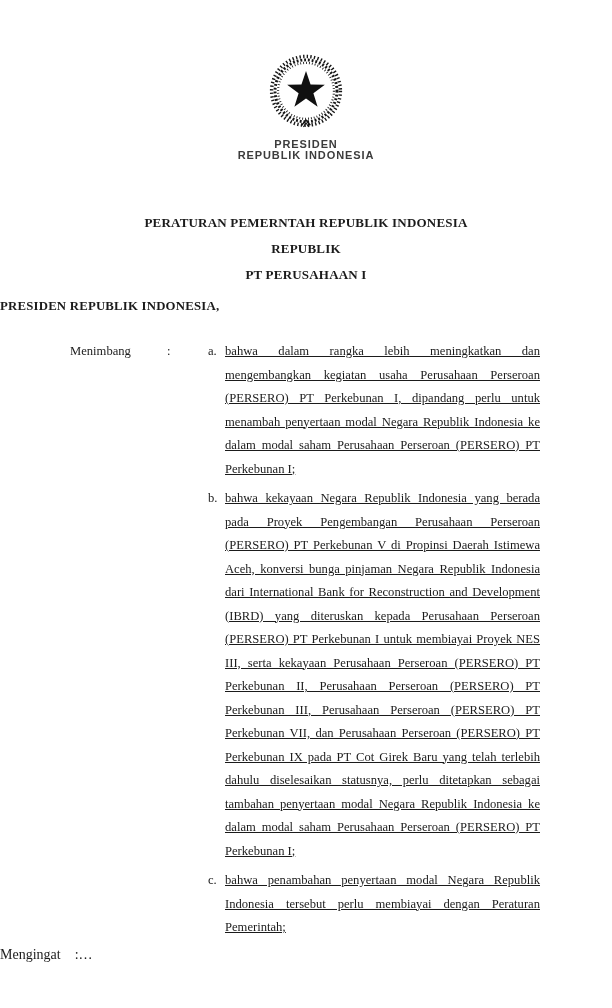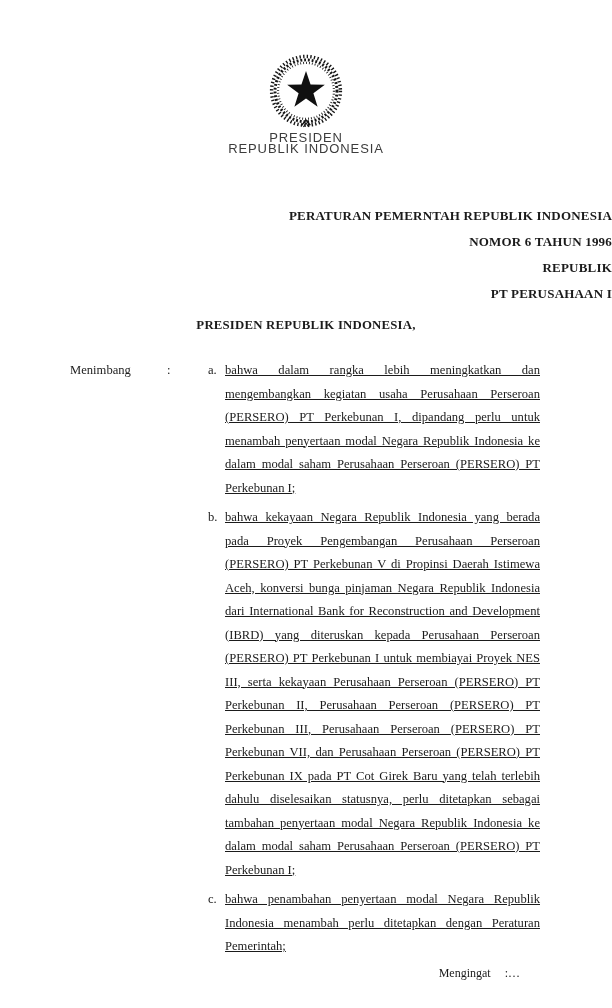--- a/index.html
+++ b/index.html
@@ -10,38 +10,39 @@
     height: 1008px;
     background: #ffffff;
     font-family: "Liberation Serif", "DejaVu Serif", serif;
     color: #1b1b1b;
     overflow: hidden;
   }
   .letterhead { padding-top: 52px; text-align: center; }
   .emblem { display: inline-block; line-height: 0; }
   .emblem svg { width: 86px; height: 76px; }
   .org {
+    margin-top: 7px;
     font-family: "Liberation Sans", sans-serif;
-    font-size: 13px;
+    font-size: 11px;
     letter-spacing: 0.9px;
     color: #3c3c3c;
     line-height: 11px;
     text-align: center;
+    font-weight: bold;
   }
   .title-block {
     margin-top: 49px;
-    text-align: right;
+    text-align: center;
     font-weight: bold;
     font-size: 13px;
     line-height: 26px;
     letter-spacing: 0.2px;
   }
   .salutation {
     margin-top: 5px;
-    text-align: center;
     font-weight: bold;
     font-size: 12.8px;
     line-height: 26px;
     letter-spacing: 0.2px;
   }
   .considerations {
     display: flex;
     margin: 21px 72px 0 70px;
     font-size: 12.6px;
     line-height: 23.5px;
@@ -55,22 +56,22 @@
   .item-marker { width: 17px; flex: none; }
   .item-text {
     flex: 1;
     text-align: justify;
     text-justify: inter-word;
     text-decoration: underline;
   }
   .catchword {
     margin-top: 3px;
     padding-right: 92px;
-    text-align: right;
-    font-size: 12px;
+    text-align: left;
+    font-size: 14px;
     line-height: 23.5px;
   }
   .catchword .cw-val { margin-left: 14px; }
 </style>
 </head>
 <body>
 
 <div class="page">
 
   <header class="letterhead">
@@ -89,42 +90,41 @@
       </svg>
     </div>
     <div class="org">
       <div>PRESIDEN</div>
       <div>REPUBLIK INDONESIA</div>
     </div>
   </header>
 
   <section class="title-block">
     <div>PERATURAN PEMERNTAH REPUBLIK INDONESIA</div>
-    <div>NOMOR 6 TAHUN 1996</div>
     <div>REPUBLIK</div>
     <div>PT PERUSAHAAN I</div>
   </section>
 
   <div class="salutation">PRESIDEN REPUBLIK INDONESIA,</div>
 
   <section class="considerations">
     <div class="cons-label">Menimbang</div>
     <div class="cons-colon">:</div>
     <div class="cons-items">
       <div class="cons-item">
         <div class="item-marker">a.</div>
         <div class="item-text">bahwa dalam rangka lebih meningkatkan dan mengembangkan kegiatan usaha Perusahaan Perseroan (PERSERO) PT Perkebunan I, dipandang perlu untuk menambah penyertaan modal Negara Republik Indonesia ke dalam modal saham Perusahaan Perseroan (PERSERO) PT Perkebunan I;</div>
       </div>
       <div class="cons-item">
         <div class="item-marker">b.</div>
         <div class="item-text">bahwa kekayaan Negara Republik Indonesia yang berada pada Proyek Pengembangan Perusahaan Perseroan (PERSERO) PT Perkebunan V di Propinsi Daerah Istimewa Aceh, konversi bunga pinjaman Negara Republik Indonesia dari International Bank for Reconstruction and Development (IBRD) yang diteruskan kepada Perusahaan Perseroan (PERSERO) PT Perkebunan I untuk membiayai Proyek NES III, serta kekayaan Perusahaan Perseroan (PERSERO) PT Perkebunan II, Perusahaan Perseroan (PERSERO) PT Perkebunan III, Perusahaan Perseroan (PERSERO) PT Perkebunan VII, dan Perusahaan Perseroan (PERSERO) PT Perkebunan IX pada PT Cot Girek Baru yang telah terlebih dahulu diselesaikan statusnya, perlu ditetapkan sebagai tambahan penyertaan modal Negara Republik Indonesia ke dalam modal saham Perusahaan Perseroan (PERSERO) PT Perkebunan I;</div>
       </div>
       <div class="cons-item">
         <div class="item-marker">c.</div>
-        <div class="item-text">bahwa penambahan penyertaan modal Negara Republik Indonesia menambah perlu ditetapkan dengan Peraturan Pemerintah;</div>
+        <div class="item-text">bahwa penambahan penyertaan modal Negara Republik Indonesia tersebut perlu membiayai dengan Peraturan Pemerintah;</div>
       </div>
     </div>
   </section>
 
   <div class="catchword">
     <span>Mengingat</span><span class="cw-val">:…</span>
   </div>
 
 </div>
 

